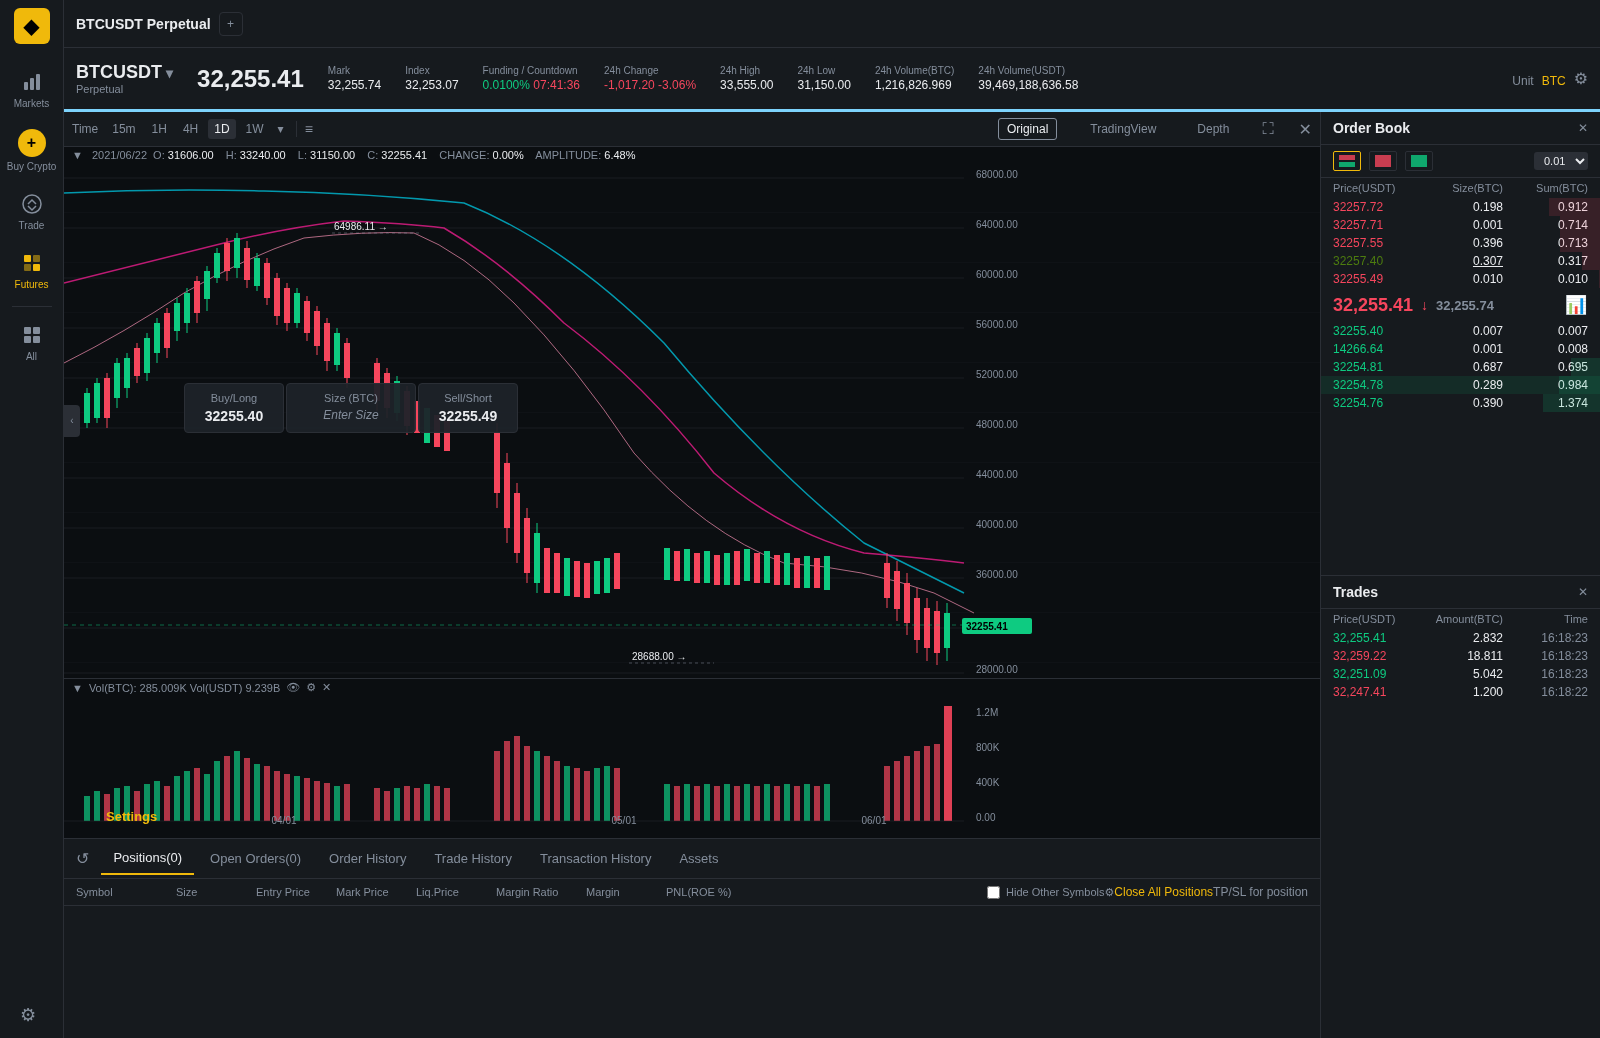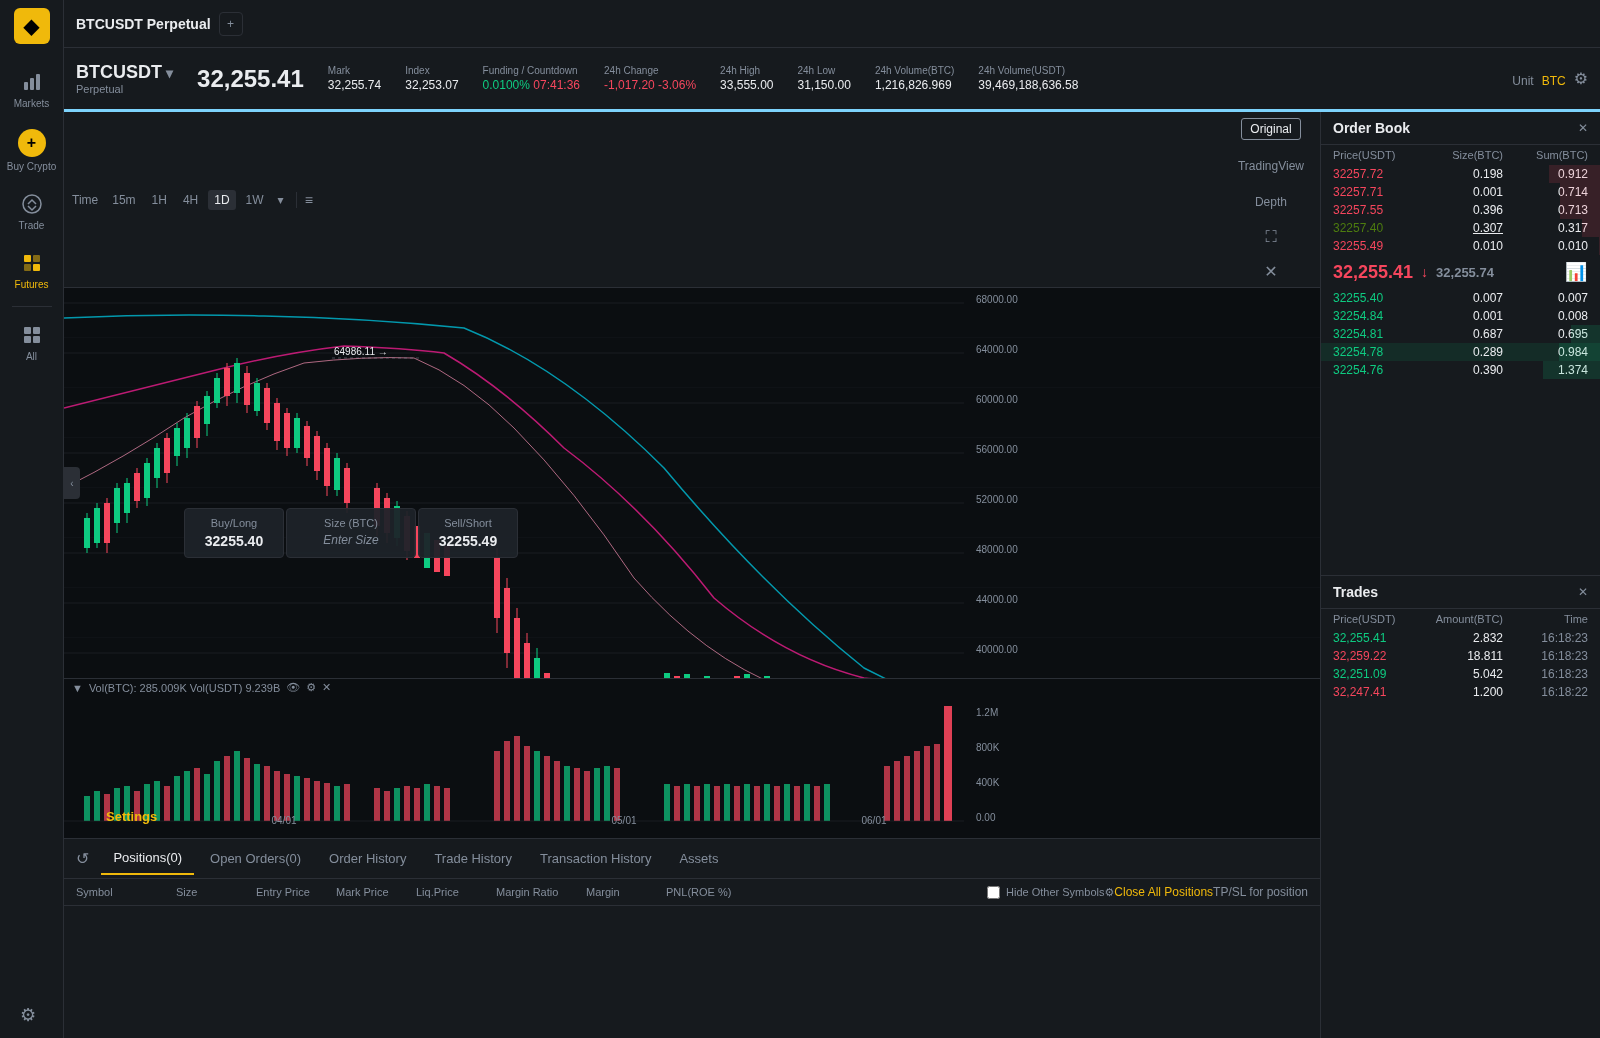--- a/index.html
+++ b/index.html
@@ -104,21 +104,21 @@
       flex-shrink: 0;
     }
     .chart-time-label { color: #848e9c; font-size: 12px; margin-right: 4px; }
     .chart-interval { padding: 3px 6px; border-radius: 3px; cursor: pointer; color: #848e9c; font-size: 12px; }
     .chart-interval.active { background: #2b2f36; color: #eaecef; }
     .chart-dropdown { color: #848e9c; cursor: pointer; margin: 0 4px; }
     .chart-sep { width: 1px; height: 16px; background: #2b2f36; margin: 0 4px; }
     .chart-type-btn { padding: 3px 8px; border-radius: 3px; cursor: pointer; color: #eaecef; font-size: 12px; }
     .chart-type-btn.active { border: 1px solid #848e9c; }
     .chart-type-btn:not(.active) { color: #848e9c; }
-    .chart-right { margin-left: auto; display: flex; gap: 16px; align-items: center; flex-direction: column; }
+    .chart-right { margin-left: auto; display: flex; gap: 25px; align-items: center; }
     .chart-icon-btn { color: #848e9c; cursor: pointer; font-size: 16px; }
 
     
     .chart-info-bar {
       padding: 2px 8px;
       font-size: 11px;
       color: #848e9c;
       background: #0b0e11;
       flex-shrink: 0;
     }
@@ -348,20 +348,26 @@
         <span class="chart-icon-btn" style="font-size:14px;">≡</span>
         <div class="chart-right">
           <span class="chart-type-btn active">Original</span>
           <span class="chart-type-btn">TradingView</span>
           <span class="chart-type-btn">Depth</span>
           <span class="chart-icon-btn">⛶</span>
           <span class="chart-icon-btn">✕</span>
         </div>
       </div>
 
+      <div class="chart-info-bar">
+        <span style="color:#848e9c;">▼</span>
+        <span>
+          2021/06/22&nbsp; O: <span style="color:#eaecef;">31606.00</span>&nbsp; H: <span style="color:#eaecef;">33240.00</span>&nbsp; L: <span style="color:#eaecef;">31150.00</span>&nbsp; C: <span style="color:#eaecef;">32255.41</span>&nbsp; CHANGE: <span style="color:#eaecef;">0.00%</span>&nbsp; AMPLITUDE: <span style="color:#eaecef;">6.48%</span>
+        </span>
+      </div>
 
       <div class="chart-area-wrapper" style="position:relative;flex:1;min-height:0;">
         <svg width="100%" height="100%" style="position:absolute;top:0;left:0;">
 
           <defs>
             <pattern id="grid" width="100%" height="50" patternUnits="userSpaceOnUse">
               <line x1="0" y1="50" x2="100%" y2="50" stroke="#2b2f36" stroke-width="0.5"></line>
             </pattern>
           </defs>
           <rect width="100%" height="100%" fill="url(#grid)" opacity="0.5"></rect>
@@ -696,20 +702,43 @@
       </div>
     </div>
 
     <div class="right-panel">
 
       <div class="order-book">
         <div class="panel-header">
           <span class="panel-title">Order Book</span>
           <span class="panel-close">✕</span>
         </div>
+        <div class="ob-toolbar">
+          <div class="ob-view-btn active">
+            <svg width="18" height="14" viewBox="0 0 18 14">
+              <rect x="1" y="1" width="16" height="5" fill="#f6465d" opacity="0.8"></rect>
+              <rect x="1" y="8" width="16" height="5" fill="#0ecb81" opacity="0.8"></rect>
+            </svg>
+          </div>
+          <div class="ob-view-btn">
+            <svg width="18" height="14" viewBox="0 0 18 14">
+              <rect x="1" y="1" width="16" height="12" fill="#f6465d" opacity="0.8"></rect>
+            </svg>
+          </div>
+          <div class="ob-view-btn">
+            <svg width="18" height="14" viewBox="0 0 18 14">
+              <rect x="1" y="1" width="16" height="12" fill="#0ecb81" opacity="0.8"></rect>
+            </svg>
+          </div>
+          <select class="ob-depth-select">
+            <option>0.01</option>
+            <option>0.1</option>
+            <option>1</option>
+          </select>
+        </div>
         <div class="ob-col-header">
           <span>Price(USDT)</span>
           <span>Size(BTC)</span>
           <span>Sum(BTC)</span>
         </div>
 
         <div id="ob-asks">
             <div class="ob-row">
     <div class="ob-bar ob-bar-red" style="width:18.240000000000002%"></div>
     <span style="color:#f6465d;text-align:left;flex:1;">32257.72</span>
@@ -751,21 +780,21 @@
 
         <div id="ob-bids">
             <div class="ob-row">
     <div class="ob-bar ob-bar-green" style="width:0.105%"></div>
     <span style="color:#0ecb81;text-align:left;flex:1;">32255.40</span>
     <span style="flex:1;text-align:right;">0.007</span>
     <span style="flex:1;text-align:right;">0.007</span>
   </div>
             <div class="ob-row">
     <div class="ob-bar ob-bar-green" style="width:0.12%"></div>
-    <span style="color:#0ecb81;text-align:left;flex:1;">32254.84</span>
+    <span style="color:#0ecb81;text-align:left;flex:1;">14266.64</span>
     <span style="flex:1;text-align:right;">0.001</span>
     <span style="flex:1;text-align:right;">0.008</span>
   </div>
             <div class="ob-row">
     <div class="ob-bar ob-bar-green" style="width:10.424999999999999%"></div>
     <span style="color:#0ecb81;text-align:left;flex:1;">32254.81</span>
     <span style="flex:1;text-align:right;">0.687</span>
     <span style="flex:1;text-align:right;">0.695</span>
   </div>
             <div class="ob-row ob-highlight">

